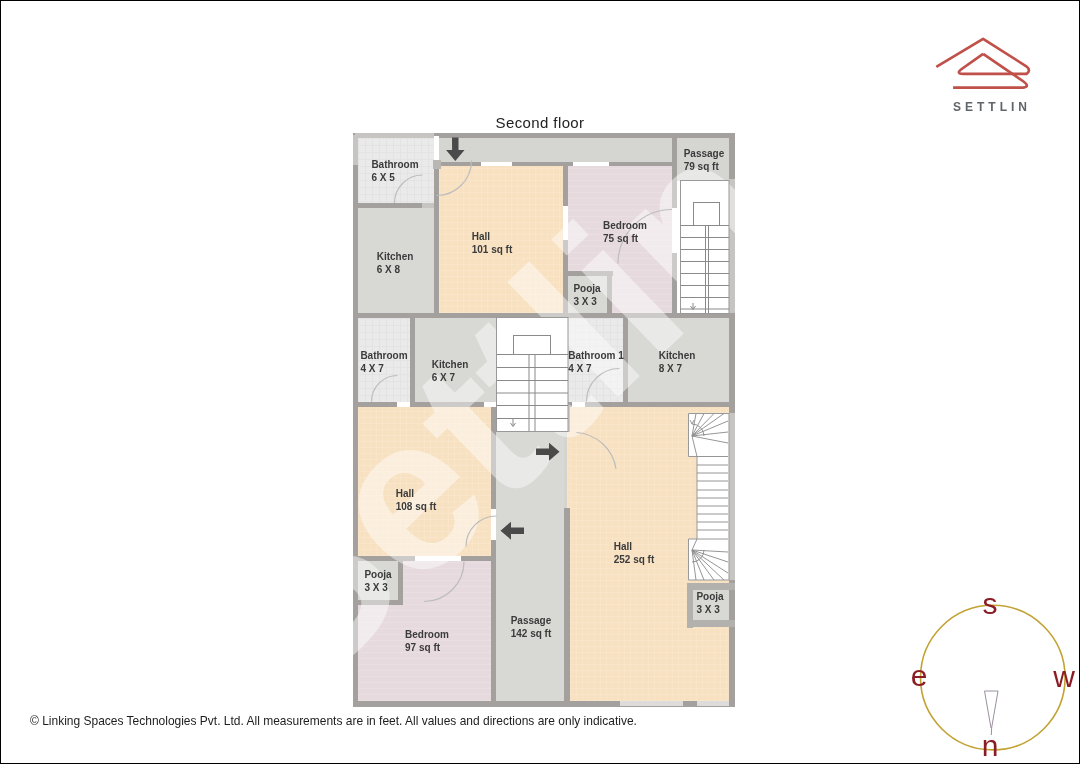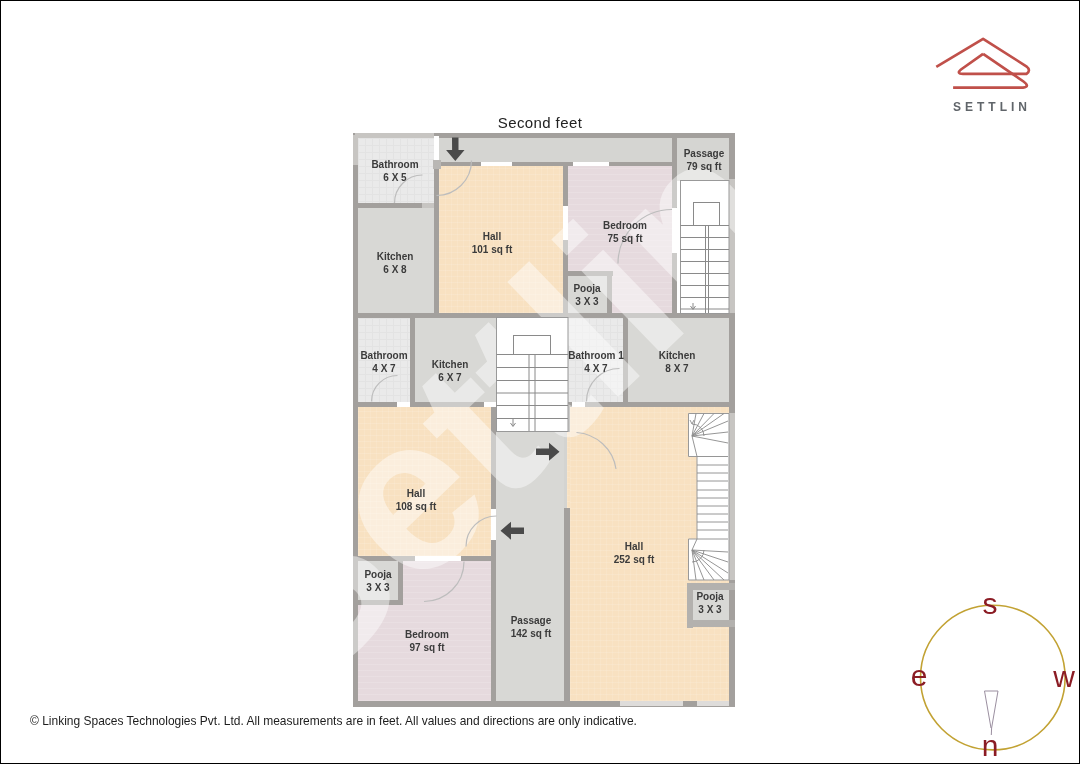--- a/index.html
+++ b/index.html
@@ -24,31 +24,31 @@
     background-size:7px 7px;}
   .wall{position:absolute;background:#a3a09d;}
   .wall2{position:absolute;background:#b3b1ae;}
   .gap{position:absolute;background:#fff;}
   .lgap{position:absolute;background:#c7c5c2;}
   .wm{position:absolute;left:-306px;top:160px;width:900px;height:230px;line-height:230px;
       text-align:center;font-size:220px;font-weight:bold;color:rgba(255,255,255,0.45);
       transform:rotate(-44deg);transform-origin:center;letter-spacing:0px;}
   svg.ov{position:absolute;left:0;top:0;}
   .lab{position:absolute;font-size:10px;font-weight:bold;color:#3b3b3b;
-       line-height:13px;text-align:center;transform:translate(-50%,-50%);white-space:nowrap;}
+       line-height:13px;transform:translate(-50%,-50%);white-space:nowrap;}
   
   #logo{position:absolute;left:925px;top:30px;}
   .logotext{position:absolute;left:927px;top:100px;width:130px;text-align:center;
     font-size:12px;font-weight:bold;color:#60656a;letter-spacing:4px;}
   #compass{position:absolute;left:905px;top:585px;}
 </style>
 </head>
 <body>
 <div class="frame"></div>
-<div class="title">Second feet</div>
+<div class="title">Second floor</div>
 
 <div id="plan">
 
   <div class="r tile" style="left:5px;top:5px;width:76px;height:65px;"></div>
   <div class="r gray" style="left:5px;top:75px;width:76px;height:105px;"></div>
   <div class="r strip" style="left:86px;top:5px;width:233px;height:24px;"></div>
   <div class="r peach" style="left:86px;top:33px;width:124px;height:147px;"></div>
   <div class="r pink" style="left:215px;top:33px;width:104px;height:147px;"></div>
   <div class="r gray" style="left:215px;top:143px;width:39px;height:37px;"></div>
   <div class="r strip" style="left:324px;top:5px;width:52px;height:43px;"></div>

